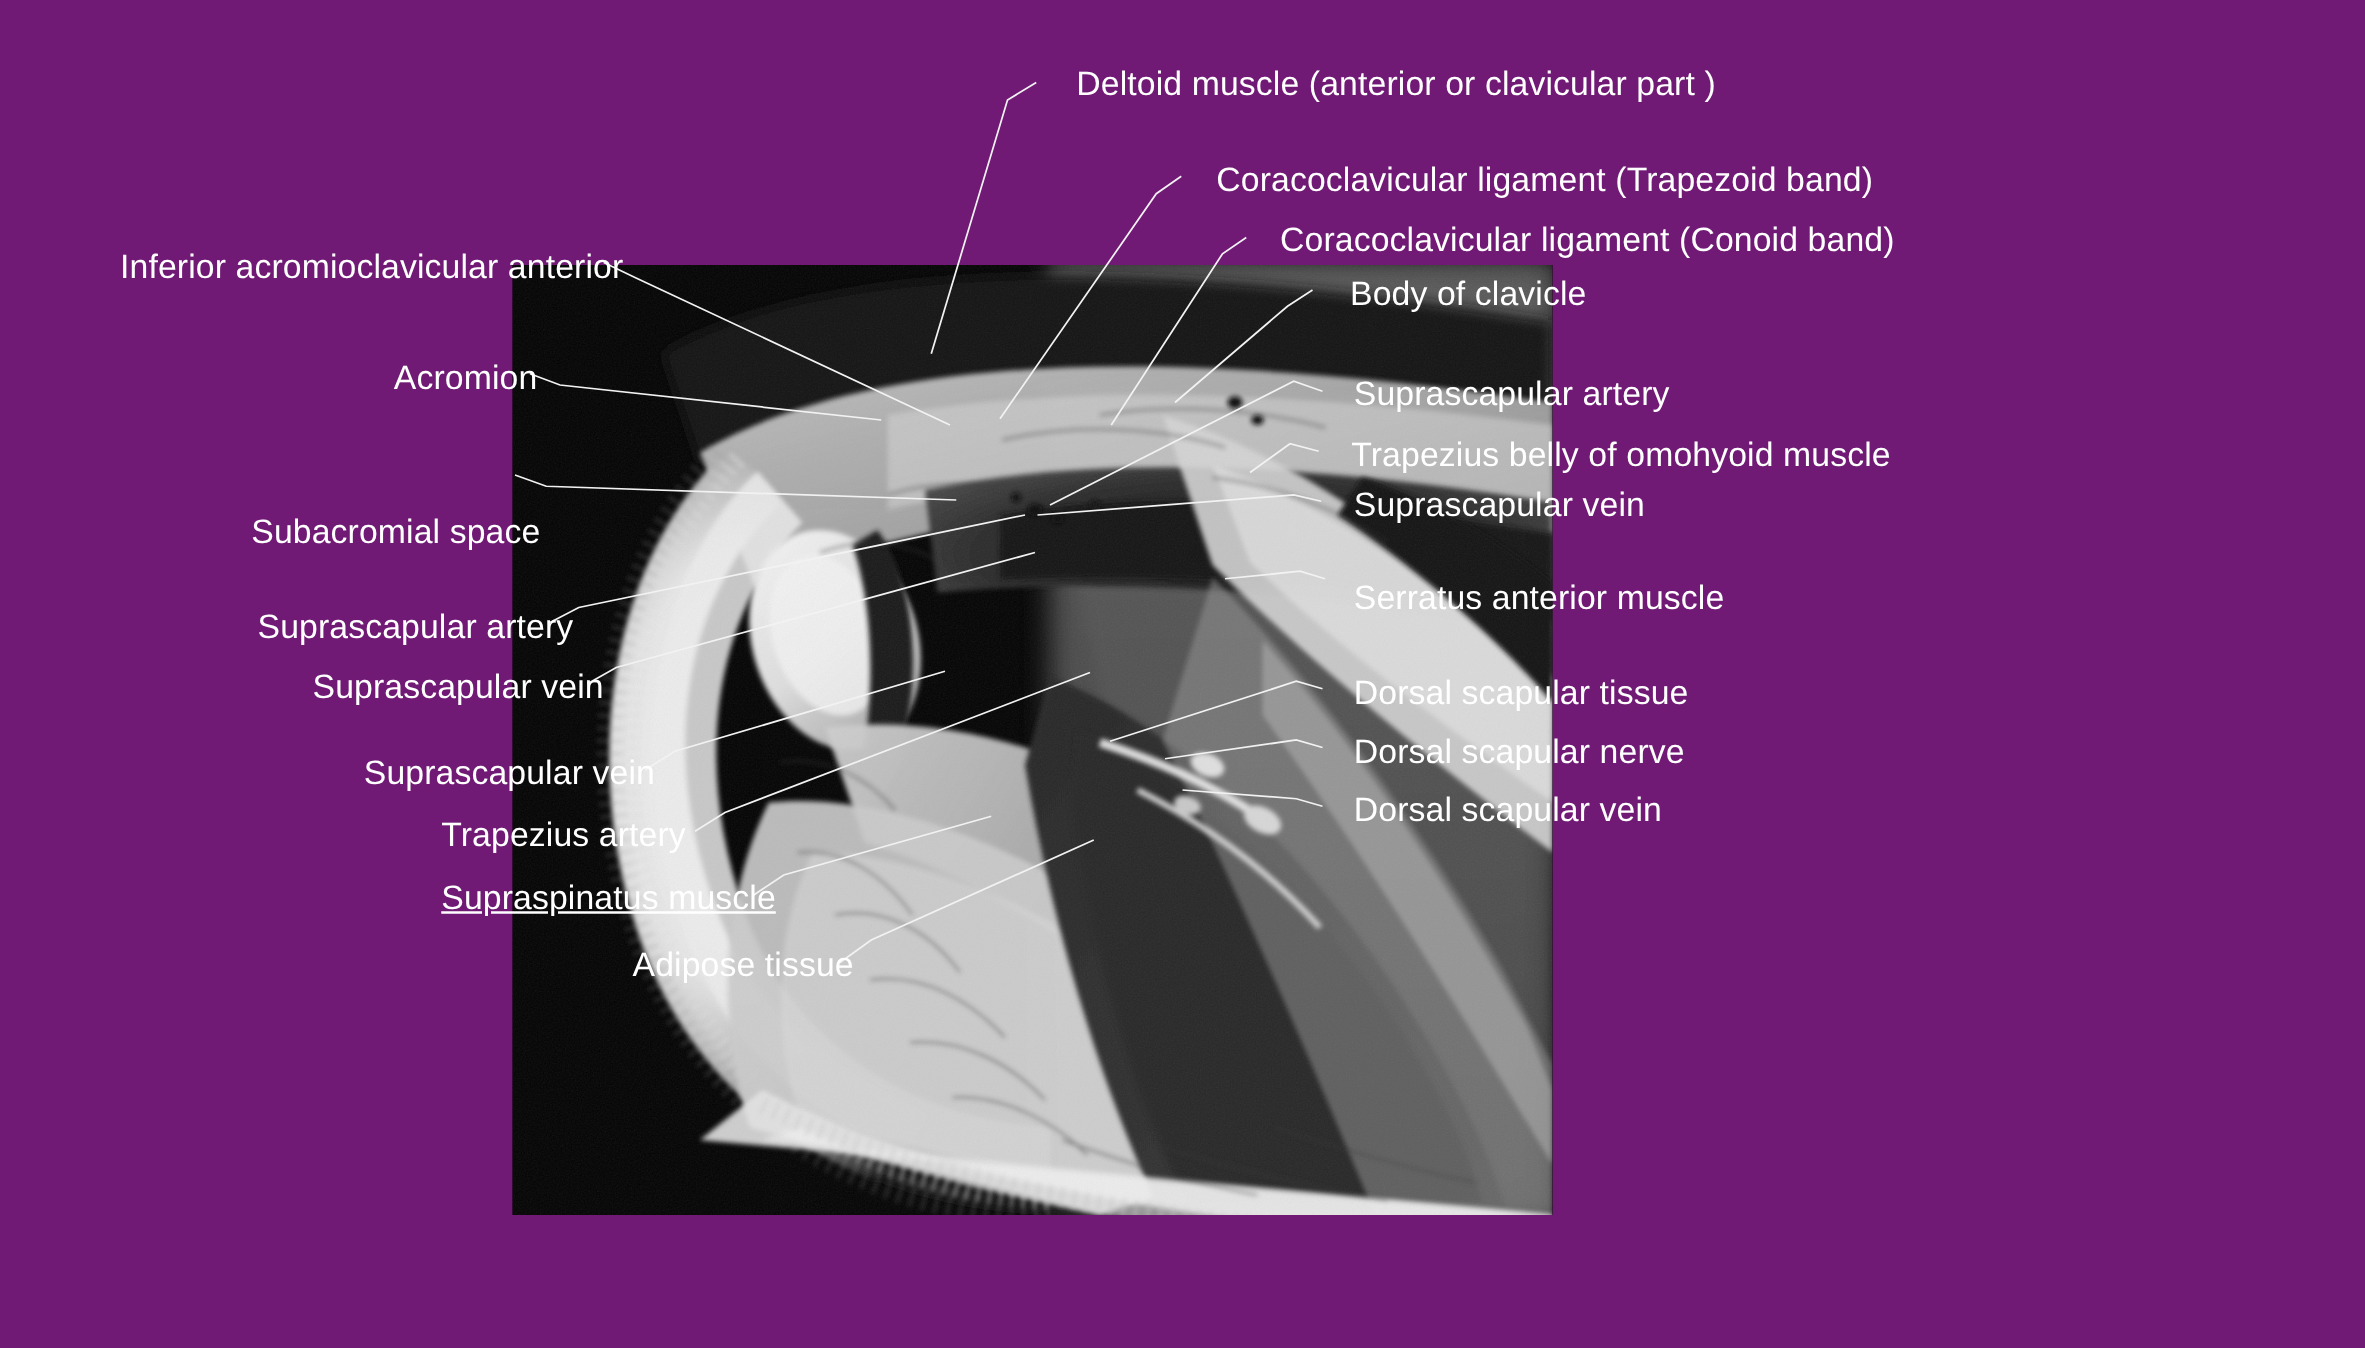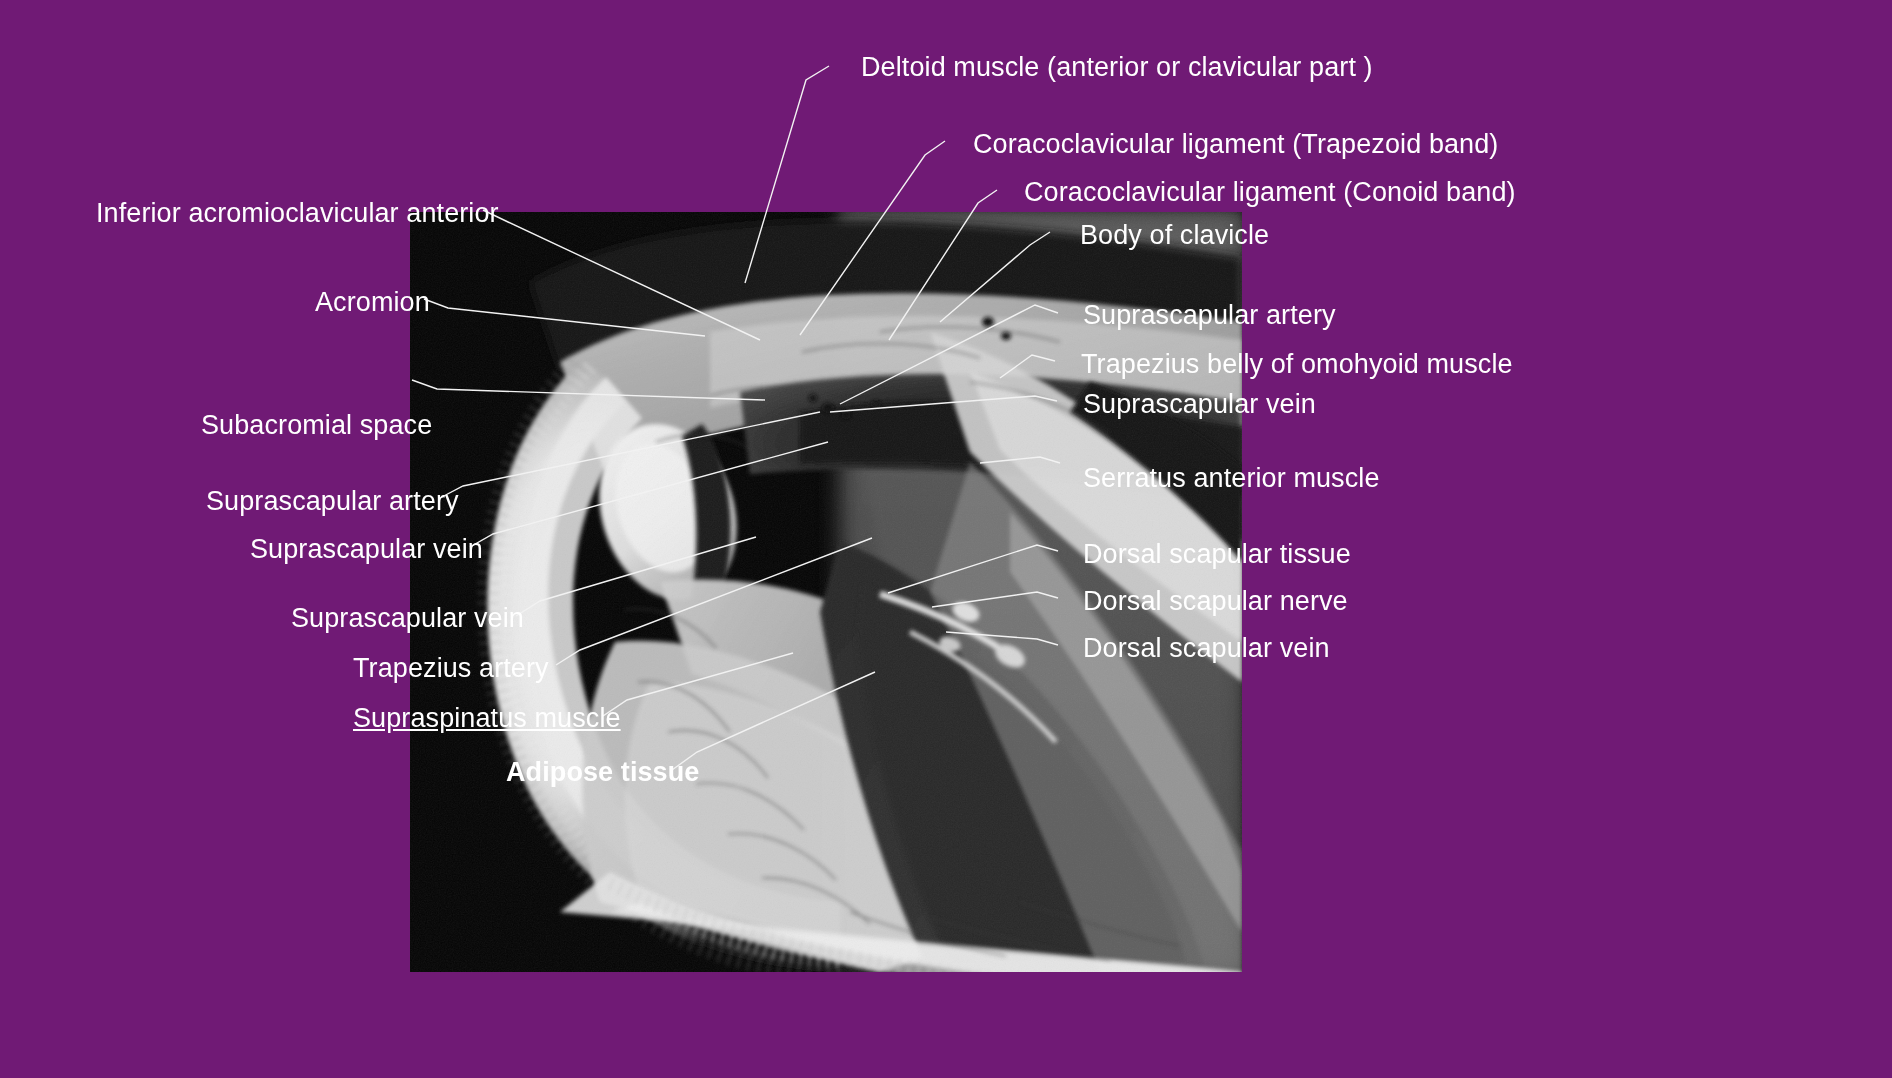--- a/index.html
+++ b/index.html
@@ -227,16 +227,16 @@
     </div>
   <div id="labels-left">
       <div class="label l" style="left: 96px; top: 198px;">Inferior acromioclavicular anterior</div>
       <div class="label l" style="left: 315px; top: 287px;">Acromion</div>
       <div class="label l" style="left: 201px; top: 368px; margin-top: 42px;">Subacromial space</div>
       <div class="label l" style="left: 206px; top: 486px;">Suprascapular artery</div>
       <div class="label l" style="left: 250px; top: 534px;">Suprascapular vein</div>
       <div class="label l" style="left: 291px; top: 603px;">Suprascapular vein</div>
       <div class="label l" style="left: 353px; top: 653px;">Trapezius artery</div>
       <div class="label l" style="left: 353px; top: 703px; text-decoration: underline;">Supraspinatus muscle</div>
-      <div class="label l" style="left: 506px; top: 757px; font-weight: bold;">Adipose tissue</div>
+      <div class="label l" style="left: 506px; top: 757px;">Adipose tissue</div>
     </div>
 
 </div>
 
 </body></html>

